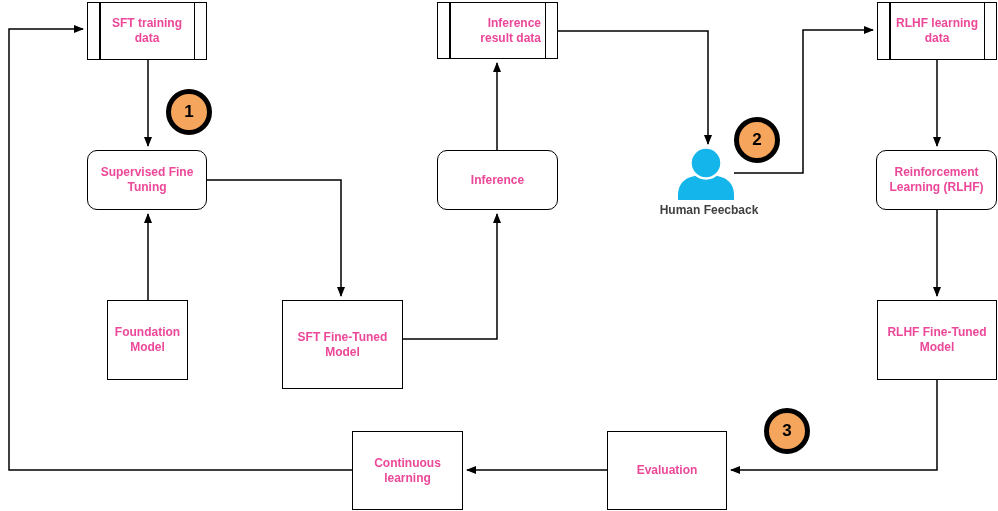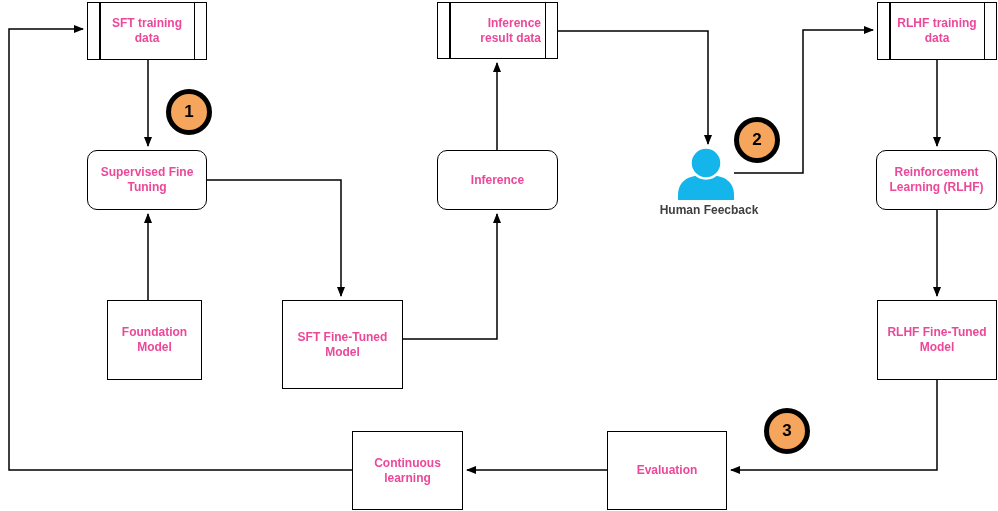--- a/index.html
+++ b/index.html
@@ -81,36 +81,36 @@
 
   <div class="node datastore" style="left:437px;top:2px;width:121px;height:57px;text-align:right;">
     <div class="ds-line left"></div>
     <div class="ds-line right"></div>
     <span>Inference result data</span>
   </div>
 
   <div class="node datastore" style="left:877px;top:2px;width:120px;height:58px;">
     <div class="ds-line left"></div>
     <div class="ds-line right"></div>
-    <span>RLHF training data</span>
+    <span>RLHF learning data</span>
   </div>
 
   <div class="node rounded" style="left:87px;top:150px;width:120px;height:60px;">
     <span>Supervised Fine Tuning</span>
   </div>
 
   <div class="node rounded" style="left:437px;top:150px;width:121px;height:60px;">
     <span>Inference</span>
   </div>
 
   <div class="node rounded" style="left:876px;top:150px;width:121px;height:60px;">
     <span>Reinforcement Learning (RLHF)</span>
   </div>
 
-  <div class="node" style="left:107px;top:300px;width:95px;height:80px;">
+  <div class="node" style="left:107px;top:300px;width:81px;height:80px;">
     <span>Foundation Model</span>
   </div>
 
   <div class="node" style="left:282px;top:300px;width:121px;height:89px;">
     <span>SFT Fine-Tuned Model</span>
   </div>
 
   <div class="node" style="left:877px;top:300px;width:120px;height:80px;">
     <span>RLHF Fine-Tuned Model</span>
   </div>

